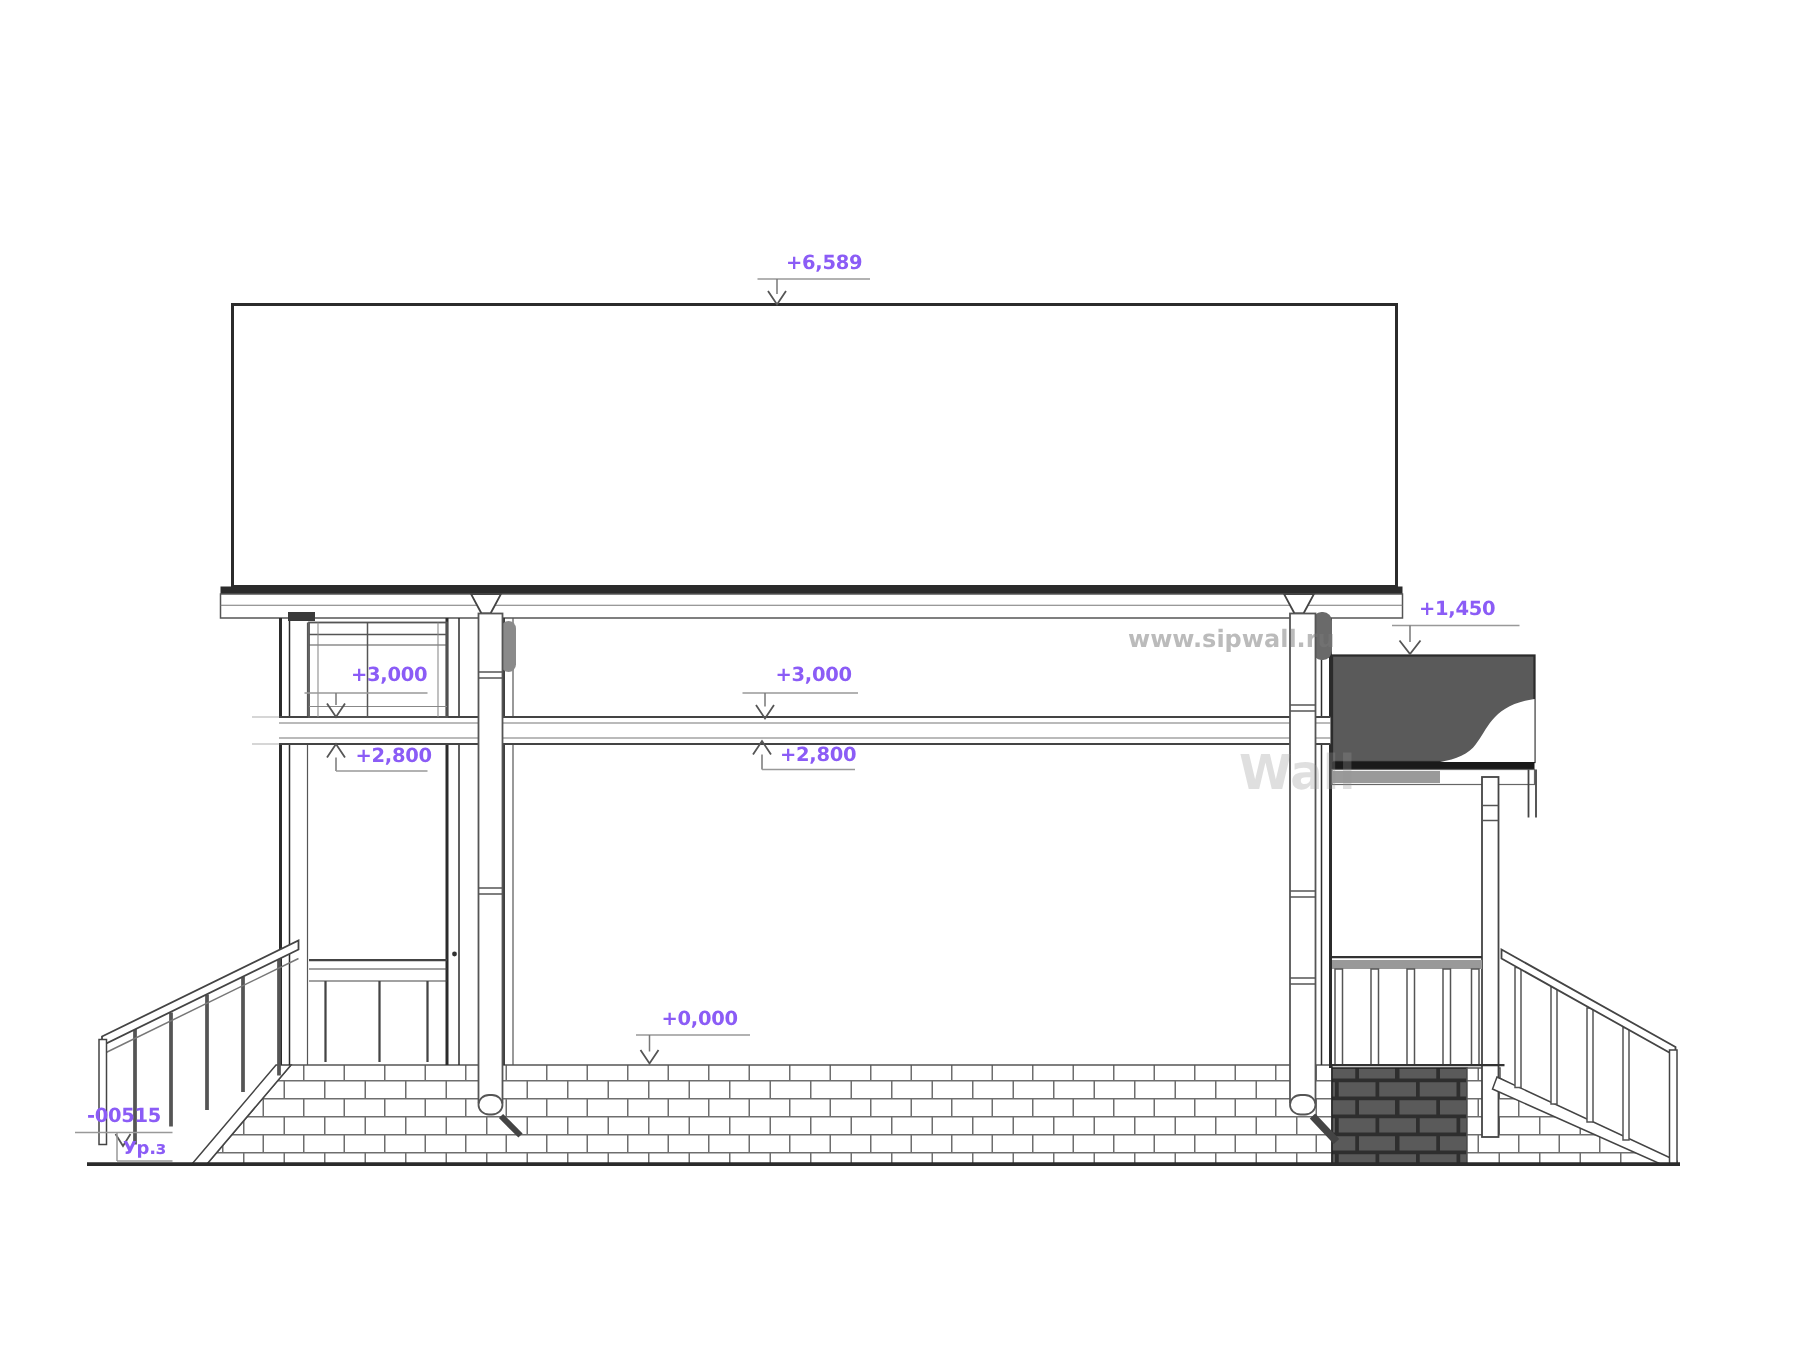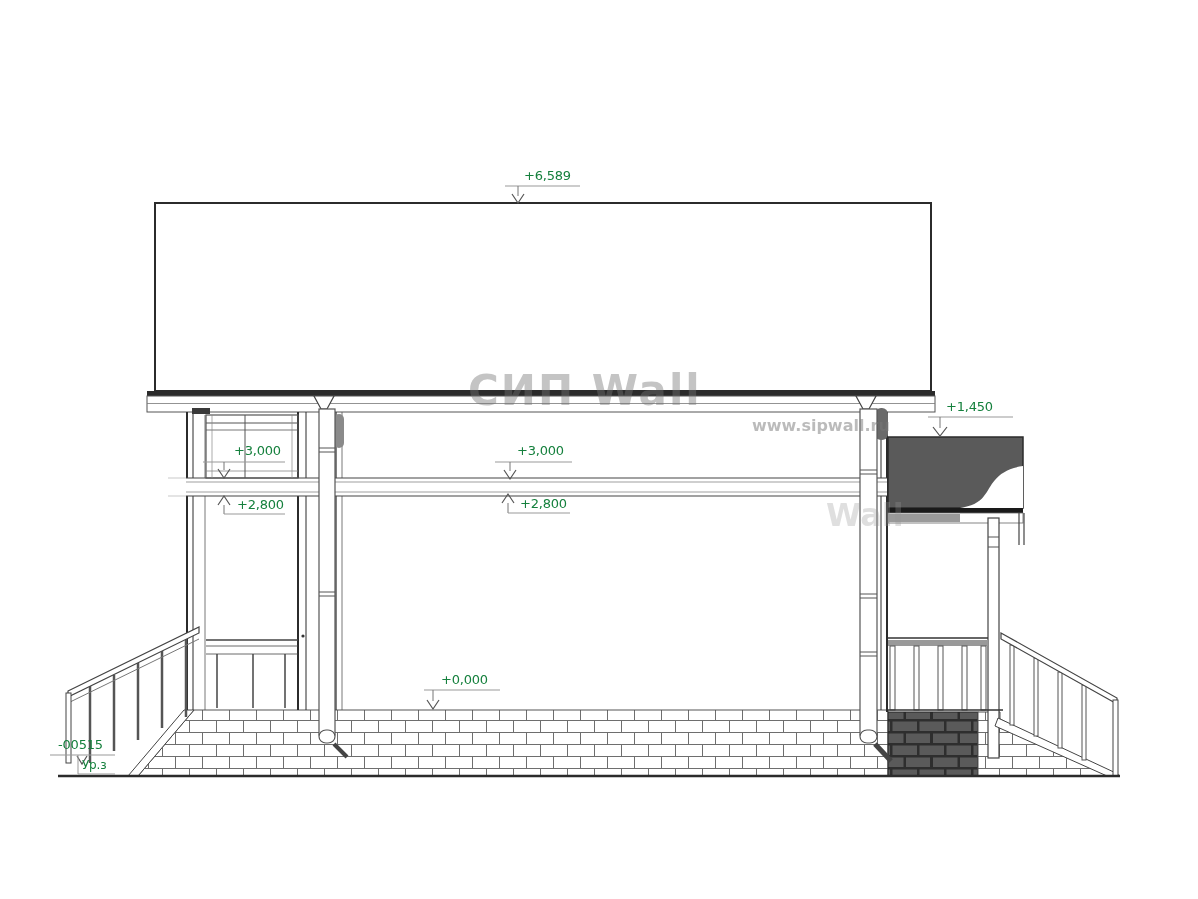--- a/index.html
+++ b/index.html
@@ -2,21 +2,21 @@
 <html><head>
 <meta charset="utf-8">
 <style>
   html,body{margin:0;padding:0;background:#fff;}
   #canvas{
     position:relative;width:1198px;height:899px;background:#ffffff;
     font-family:"DejaVu Sans","Liberation Sans",sans-serif;overflow:hidden;
   }
   #canvas svg{position:absolute;left:0;top:0;}
   .lvl{
-    position:absolute;font-size:13px;font-weight:400;color:#15803d;
+    position:absolute;font-size:13px;font-weight:700;color:#8b5cf6;
     letter-spacing:-0.2px;white-space:nowrap;
   }
   .wm{
     position:absolute;font-weight:700;white-space:nowrap;pointer-events:none;
   }
   .wm-logo{left:468px;top:366px;font-size:42px;color:rgba(115,115,115,0.42);letter-spacing:2px;}
   .wm-url{left:752px;top:416px;font-size:16px;color:rgba(120,120,120,0.5);}
   .wm-frag{left:826px;top:496px;font-size:32px;color:rgba(150,150,150,0.3);text-align:right;}
   .ground-mark{font-size:12px;text-align:center;}
 </style>
@@ -225,21 +225,20 @@
       <line x1="433" y1="690" x2="433" y2="701" stroke="#777"></line>
       <path d="M427,700 L433,709 L439,700" stroke="#555" stroke-width="1.2"></path>
 
       <line x1="50" y1="755" x2="115" y2="755"></line>
       <path d="M77,756 L82,764 L87,756" stroke="#555" stroke-width="1.2"></path>
       <line x1="78" y1="755" x2="78" y2="774" stroke="#999"></line>
       <line x1="78" y1="774" x2="115" y2="774"></line>
     </g>
   </svg>
 
-  <div class="wm wm-logo">СИП Wall</div>
   <div class="wm wm-url">www.sipwall.ru</div>
   <div class="wm wm-frag">Wall</div>
 
   <div class="lvl" style="left:524px;top:168px;">+6,589</div>
   <div class="lvl" style="left:234px;top:443px;">+3,000</div>
   <div class="lvl" style="left:237px;top:497px;">+2,800</div>
   <div class="lvl" style="left:517px;top:443px;">+3,000</div>
   <div class="lvl" style="left:520px;top:496px;">+2,800</div>
   <div class="lvl" style="left:946px;top:399px;">+1,450</div>
   <div class="lvl" style="left:441px;top:672px;">+0,000</div>

